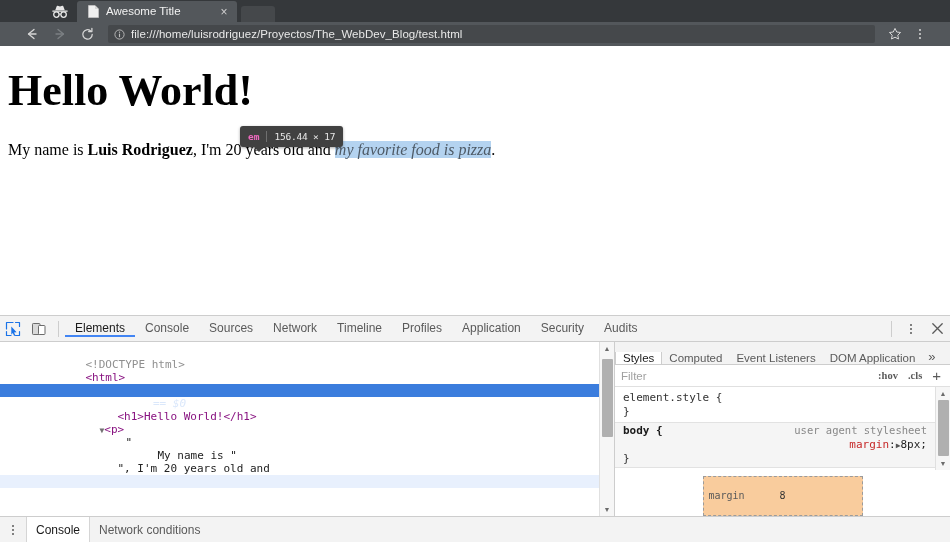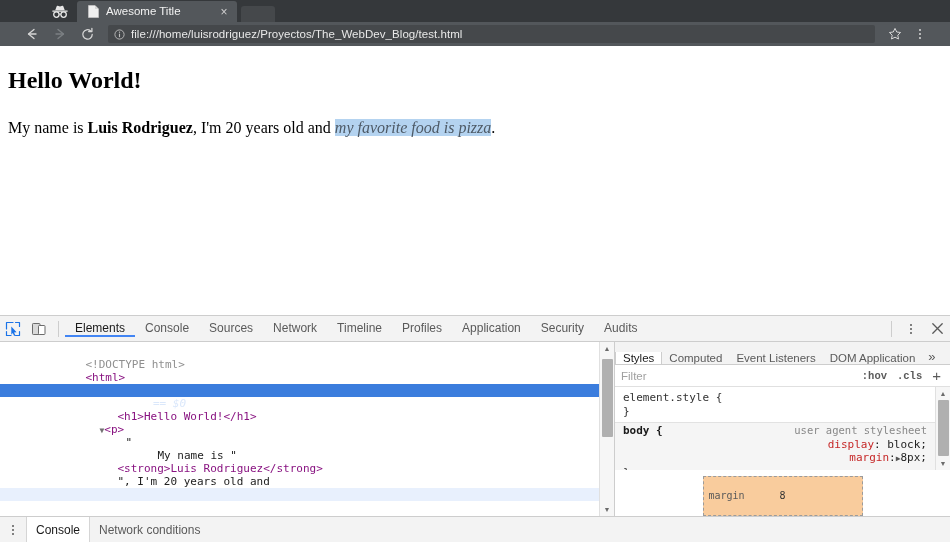--- a/index.html
+++ b/index.html
@@ -125,21 +125,21 @@
   .viewport {
     width: 950px;
     height: 269px;
     background: #ffffff;
     position: relative;
     padding: 8px;
     overflow: hidden;
   }
   .page-h1 {
     font-family: "Liberation Serif", serif;
-    font-size: 24px;
+    font-size: 44px;
     font-weight: bold;
     color: #000;
     margin: 13px 0 0 0;
     line-height: 1.1;
   }
   .page-p {
     font-family: "Liberation Serif", serif;
     font-size: 16px;
     color: #000;
     margin: 26px 0 0 0;
@@ -369,21 +369,21 @@
     padding: 0 6px;
     flex: 0 0 auto;
     background: #fff;
   }
   .filter-placeholder {
     flex: 1 1 auto;
     color: #a0a0a0;
     font-size: 11.5px;
   }
   .filter-btn {
-    font-family: Liberation Mono, monospace;
+    font-family: Liberation Serif, serif;
     font-size: 10.5px;
     color: #5a5a5a;
     padding: 0 5px;
     font-weight: bold;
   }
   .filter-plus {
     color: #5a5a5a;
     font-size: 15px;
     padding: 0 3px 0 5px;
     line-height: 1;
@@ -573,20 +573,25 @@
           <i></i>
         </span>
     </div>
   </div>
 </div>
 
 <div class="viewport">
   <h1 class="page-h1">Hello World!</h1>
   <p class="page-p"><span>My name is </span><strong>Luis Rodriguez</strong><span>, I'm 20 years old and </span><em class="page-em">my favorite food is pizza</em><span>.</span></p>
 
+  <div class="inspect-tooltip">
+    <span class="tooltip-tag">em</span>
+    <span class="tooltip-sep"></span>
+    <span class="tooltip-dims">156.44 × 17</span>
+  </div>
 </div>
 
 <div class="devtools">
 
   <div class="dt-toolbar">
     <div class="dt-tool-icon">
       <svg width="16" height="16" viewBox="0 0 16 16">
         <path d="M1.5 1.5 H8 M1.5 1.5 V8 M14.5 1.5 H10.5 M14.5 1.5 V5.5 M1.5 14.5 H6 M1.5 14.5 V10.5 M14.5 14.5 H10.5 M14.5 14.5 V10.5" stroke="#1a73e8" stroke-width="1.2" fill="none" stroke-linecap="round"></path>
         <path d="M6.3 5.5 L11.6 11.2 L9 11.4 L10.4 14.3 L9.1 14.9 L7.8 12 L6.3 13.7 Z" fill="#1a73e8"></path>
       </svg>
@@ -658,23 +663,20 @@
           </div>
 
           <div class="dom-row">
             <span style="padding-left:40px" class="txt">"</span>
           </div>
 
           <div class="dom-row">
             <span style="padding-left:72px" class="txt">My name is "</span>
           </div>
 
-          <div class="dom-row">
-            <span style="padding-left:32px" class="tag-purple">&lt;strong&gt;Luis Rodriguez&lt;/strong&gt;</span>
-          </div>
 
           <div class="dom-row">
             <span style="padding-left:32px" class="txt">", I'm 20 years old and</span>
           </div>
 
           <div class="dom-row">
             <span style="padding-left:56px" class="txt">"</span>
           </div>
 
           <div class="dom-row hovered">
@@ -718,21 +720,20 @@
               <span class="sel">element.style {</span>
             </div>
             <div class="rule-head">}</div>
           </div>
 
           <div class="rule-block ua">
             <div class="rule-head">
               <span class="sel">body {</span>
               <span class="ua-label">user agent stylesheet</span>
             </div>
-            <div class="decl"><span class="prop">display</span><span class="val">: </span><span class="val">block;</span></div>
             <div class="decl"><span class="prop">margin</span><span class="val">:</span><span class="arrow-tiny">▶</span><span class="val">8px;</span></div>
             <div class="rule-head">}</div>
           </div>
 
         </div>
 
         <div class="scrollbar-v">
           <div class="sb-arrow">▲</div>
           <div class="sb-track">
             <div class="sb-thumb" style="top:0;height:56px"></div>

